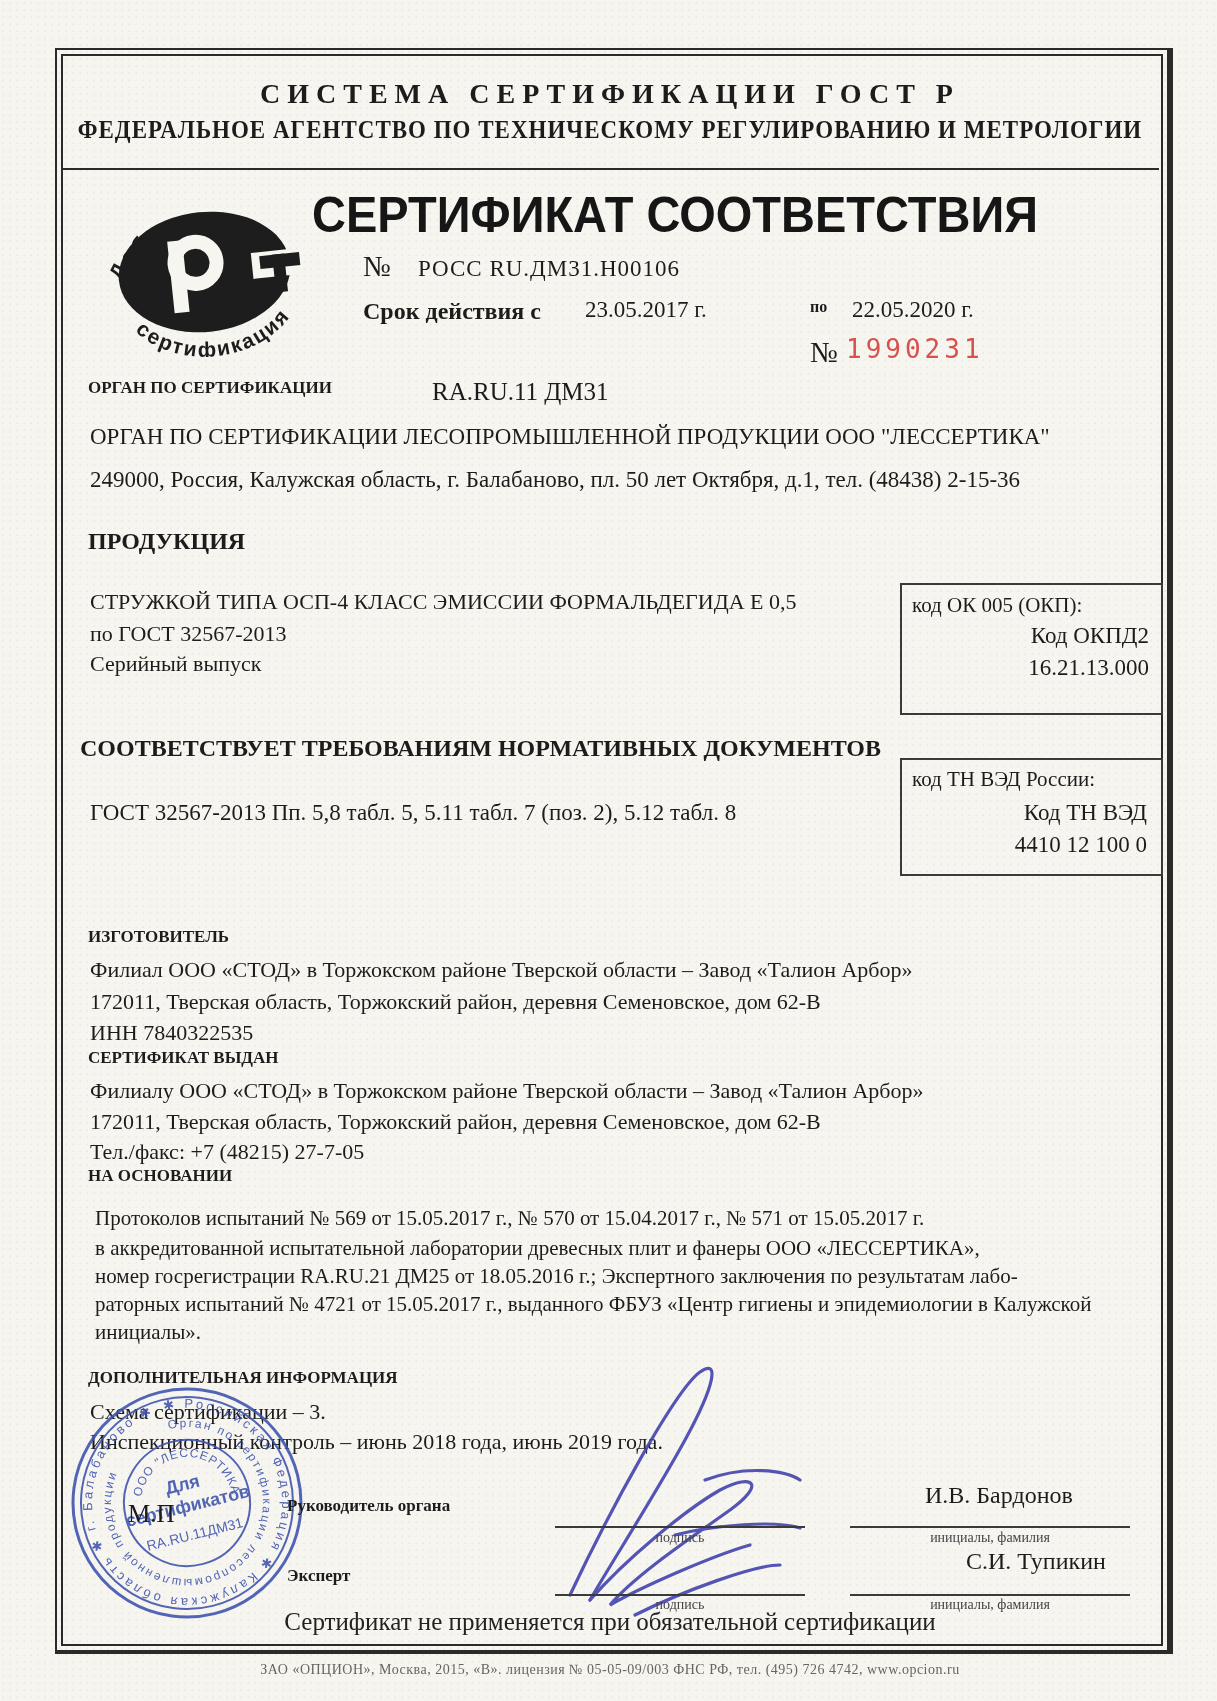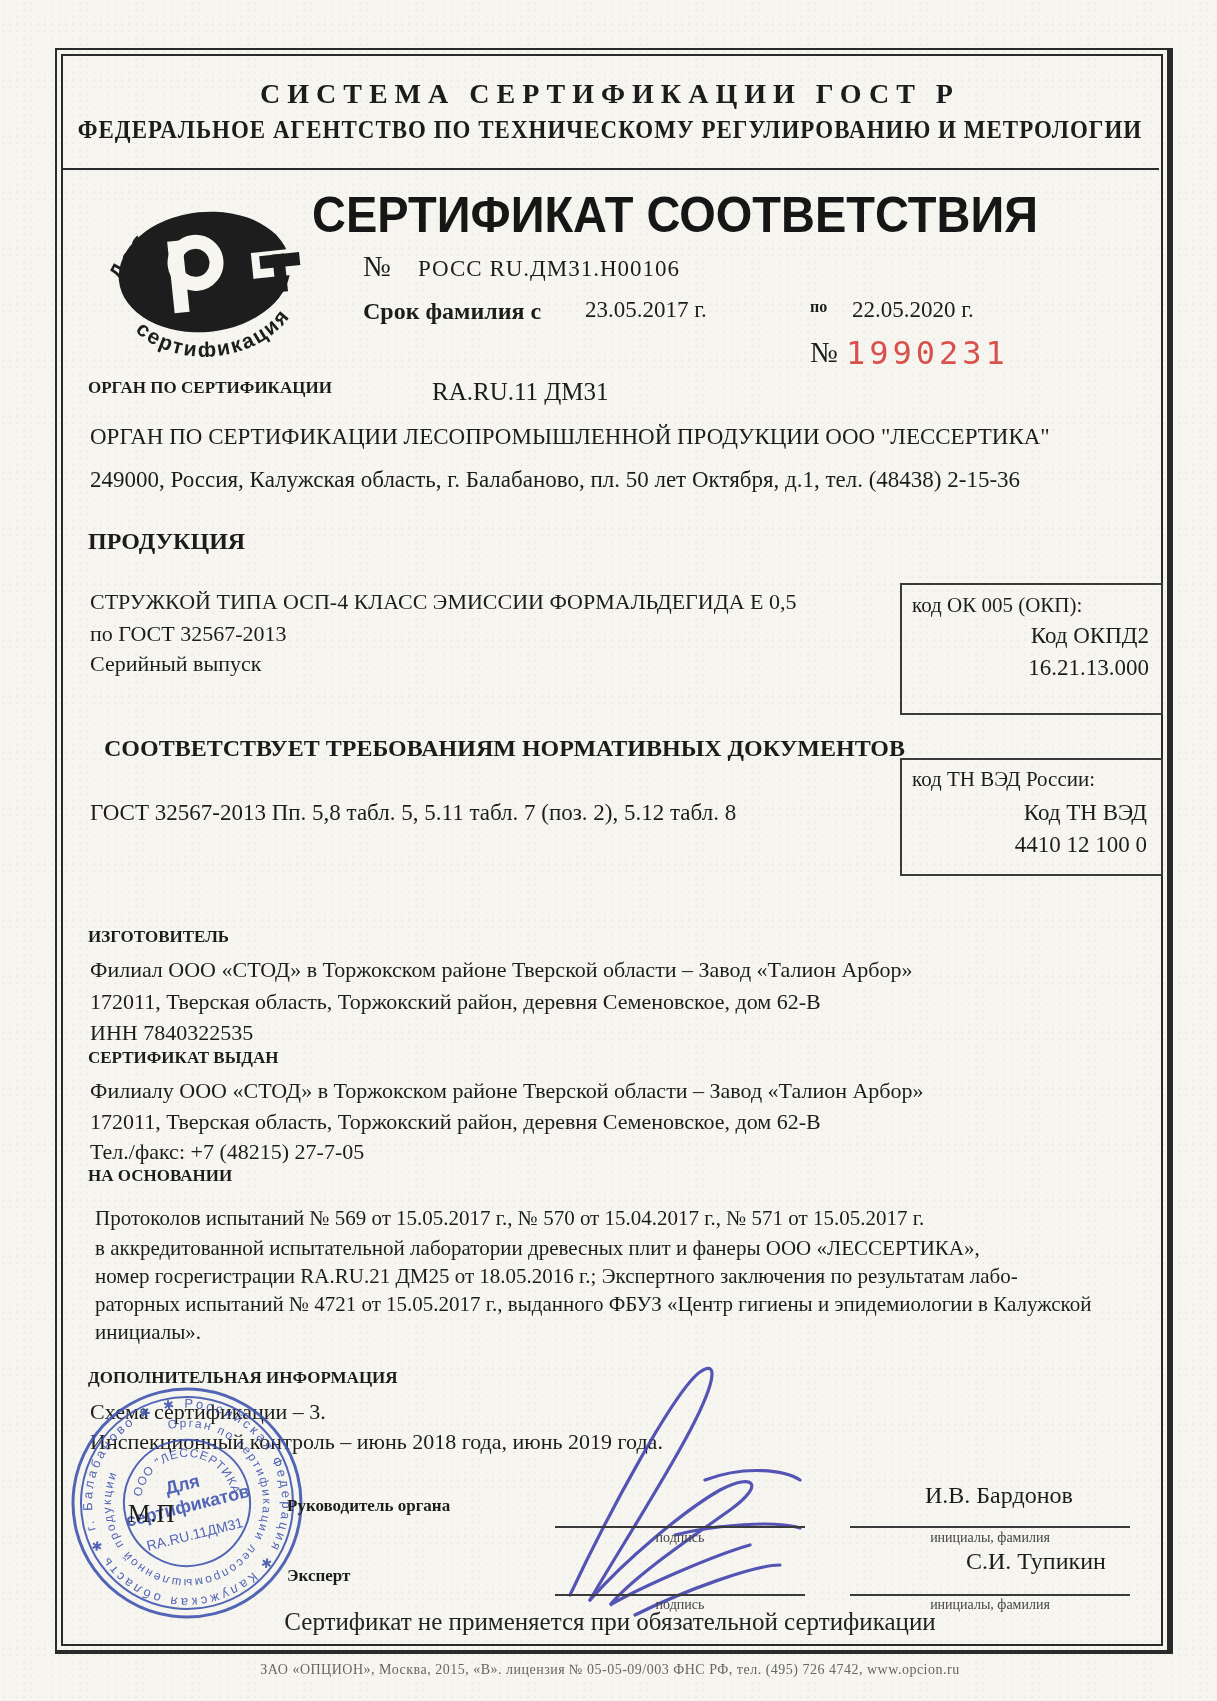--- a/index.html
+++ b/index.html
@@ -16,21 +16,21 @@
   .frame-inner{position:absolute;left:4px;top:4px;right:4px;bottom:4px;border:2px solid #2a2a2a;}
   .hdr1{font-weight:bold;font-size:28px;letter-spacing:7px;text-align:center;width:100%;}
   .hdr2{font-weight:bold;font-size:23px;letter-spacing:1px;text-align:center;width:100%;transform:scaleY(1.05);}
   .hdr-sep{left:61px;top:168px;width:1098px;border-top:2px solid #2a2a2a;}
   .doc-title{font-family:"Liberation Sans", sans-serif;font-weight:bold;font-size:47px;
     letter-spacing:0px;transform:scaleY(1.08);transform-origin:left top;color:#161616;}
   .h{font-weight:bold;font-size:17px;}
   .t{font-size:22px;}
   .t23{font-size:23px;}
   .t21{font-size:21px;}
-  .blank-no{font-family:"DejaVu Sans Mono", monospace;font-size:32px;letter-spacing:4px;color:#d8514d;}
+  .blank-no{font-family:"DejaVu Sans Mono", monospace;font-size:26px;letter-spacing:4px;color:#d8514d;}
   .no-sign{font-size:29px;}
   .codebox{border:2px solid #3a3a3a;background:transparent;}
   .codebox .l1{font-size:21px;}
   .codebox .l2,.codebox .l3{font-size:23px;text-align:right;}
   .sig-line{border-top:2px solid #3a3a3a;}
   .cap{font-size:14px;color:#444;text-align:center;width:100%;}
   .fineprint{font-size:14px;color:#66655f;text-align:center;width:100%;letter-spacing:0.5px;}
   .footer-note{font-size:25px;text-align:center;width:100%;color:#222;}
   svg text{font-family:"Liberation Sans", sans-serif;}
 </style>
@@ -68,21 +68,21 @@
         </text>
       </g>
     </svg>
   </div>
 
   <div class="abs doc-title" style="left:312px;top:184px;">СЕРТИФИКАТ СООТВЕТСТВИЯ</div>
 
   <span class="abs no-sign" style="left:363px;top:250px;">№</span>
   <span class="abs t23" style="left:418px;top:256px;letter-spacing:1px;">РОСС  RU.ДМ31.Н00106</span>
 
-  <span class="abs h" style="left:363px;top:298px;font-size:24px;">Срок фамилия  с</span>
+  <span class="abs h" style="left:363px;top:298px;font-size:24px;">Срок действия  с</span>
   <span class="abs t23" style="left:585px;top:297px;">23.05.2017  г.</span>
   <span class="abs h" style="left:810px;top:298px;font-size:16px;">по</span>
   <span class="abs t23" style="left:852px;top:297px;">22.05.2020  г.</span>
 
   <span class="abs no-sign" style="left:810px;top:336px;">№</span>
   <span class="abs blank-no" style="left:846px;top:334px;">1990231</span>
 
   <span class="abs h" style="left:88px;top:378px;">ОРГАН ПО СЕРТИФИКАЦИИ</span>
   <span class="abs" style="left:432px;top:378px;font-size:25px;">RA.RU.11 ДМ31</span>
   <div class="abs t23" style="left:90px;top:424px;width:1050px;">ОРГАН ПО СЕРТИФИКАЦИИ ЛЕСОПРОМЫШЛЕННОЙ ПРОДУКЦИИ  ООО "ЛЕССЕРТИКА"</div>
@@ -92,21 +92,21 @@
   <div class="abs t" style="left:90px;top:589px;">СТРУЖКОЙ ТИПА ОСП-4 КЛАСС ЭМИССИИ ФОРМАЛЬДЕГИДА Е 0,5</div>
   <div class="abs t" style="left:90px;top:621px;">по ГОСТ 32567-2013</div>
   <div class="abs t" style="left:90px;top:651px;">Серийный  выпуск</div>
 
   <div class="abs codebox" style="left:900px;top:583px;width:259px;height:128px;">
     <div class="l1" style="position:absolute;left:10px;top:8px;">код ОК 005 (ОКП):</div>
     <div class="l2" style="position:absolute;right:12px;top:38px;">Код ОКПД2</div>
     <div class="l3" style="position:absolute;right:12px;top:70px;">16.21.13.000</div>
   </div>
 
-  <div class="abs h" style="left:104px;top:735px;font-size:24px;">СООТВЕТСТВУЕТ ТРЕБОВАНИЯМ НОРМАТИВНЫХ ДОКУМЕНТОВ</div>
+  <div class="abs h" style="left:80px;top:735px;font-size:24px;">СООТВЕТСТВУЕТ ТРЕБОВАНИЯМ НОРМАТИВНЫХ ДОКУМЕНТОВ</div>
   <div class="abs t23" style="left:90px;top:800px;width:800px;">ГОСТ 32567-2013 Пп. 5,8 табл. 5, 5.11 табл. 7 (поз. 2), 5.12 табл. 8</div>
 
   <div class="abs codebox" style="left:900px;top:758px;width:259px;height:114px;">
     <div class="l1" style="position:absolute;left:10px;top:7px;">код ТН ВЭД России:</div>
     <div class="l2" style="position:absolute;right:14px;top:40px;">Код ТН ВЭД</div>
     <div class="l3" style="position:absolute;right:14px;top:72px;">4410 12 100 0</div>
   </div>
 
   <span class="abs h" style="left:88px;top:927px;">ИЗГОТОВИТЕЛЬ</span>
   <div class="abs t" style="left:90px;top:957px;">Филиал ООО «СТОД» в Торжокском районе Тверской области – Завод «Талион Арбор»</div>

